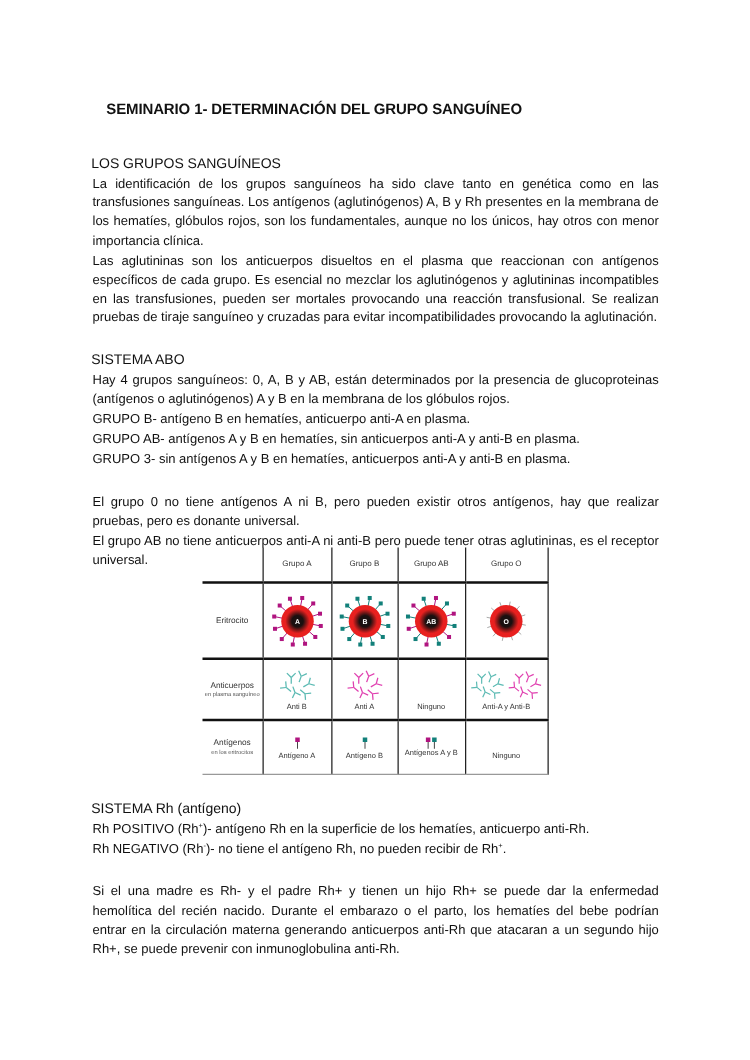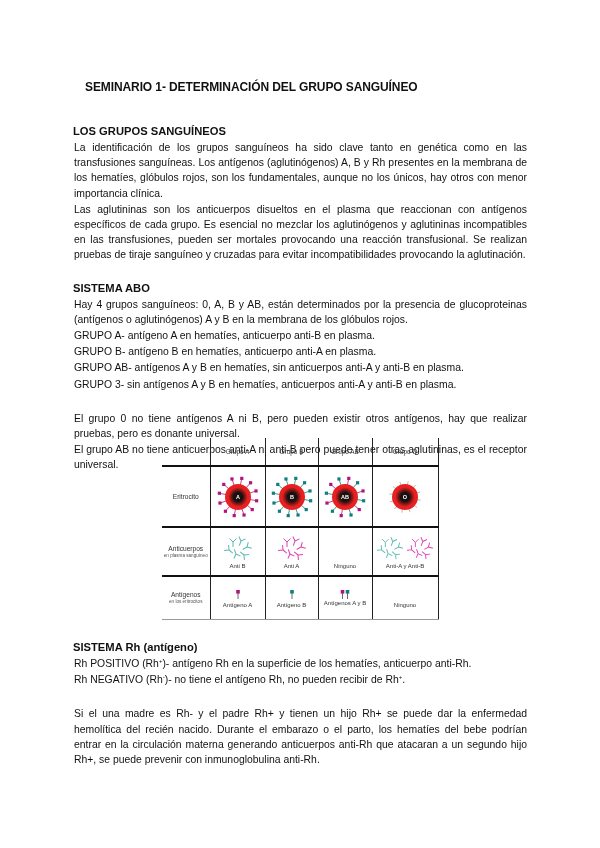--- a/index.html
+++ b/index.html
@@ -1,20 +1,20 @@
 <!DOCTYPE html>
 <html><head>
 <meta charset="utf-8">
 <style>
   html, body { margin: 0; padding: 0; background: #ffffff; }
   body { width: 600px; height: 848px; position: relative; overflow: hidden;
          font-family: "Liberation Sans", sans-serif; color: #111; }
   .page { position: absolute; left: 73px; top: 68px; width: 455px; }
   .title { font-weight: bold; font-size: 12px; letter-spacing: -0.1px; margin: 12px; line-height: 14px; }
-  h2 { font-weight: bold; font-size: 11.2px; margin: 0; line-height: 15px; }
+  h2 { font-weight: normal; font-size: 11.2px; margin: 0; line-height: 15px; }
   p { margin: 1px; font-size: 10.4px; line-height: 15.2px; }
   .just { text-align: justify; }
   .gap-s { height: 18px; }
   .gap-m { height: 17px; }
   sup { font-size: 6px; vertical-align: 4px; line-height: 0; }
 
   .table-wrap { position: absolute; left: 162px; top: 438px; width: 276px; height: 178px; }
   table { border-collapse: collapse; width: 100%; height: 100%; table-layout: fixed;
           font-family: "Liberation Sans", sans-serif; }
   td { border: 1px solid #222; text-align: center; vertical-align: middle; padding: 0;
@@ -35,21 +35,20 @@
 
 <div class="page">
   <p class="title">SEMINARIO 1- DETERMINACIÓN DEL GRUPO SANGUÍNEO</p>
   <div class="gap-s"></div>
   <h2>LOS GRUPOS SANGUÍNEOS</h2>
   <p class="just">La identificación de los grupos sanguíneos ha sido clave tanto en genética como en las transfusiones sanguíneas. Los antígenos (aglutinógenos) A, B y Rh presentes en la membrana de los hematíes, glóbulos rojos, son los fundamentales, aunque no los únicos, hay otros con menor importancia clínica.</p>
   <p class="just">Las aglutininas son los anticuerpos disueltos en el plasma que reaccionan con antígenos específicos de cada grupo. Es esencial no mezclar los aglutinógenos y aglutininas incompatibles en las transfusiones, pueden ser mortales provocando una reacción transfusional. Se realizan pruebas de tiraje sanguíneo y cruzadas para evitar incompatibilidades provocando la aglutinación.</p>
   <div class="gap-m"></div>
   <h2>SISTEMA ABO</h2>
   <p class="just">Hay 4 grupos sanguíneos: 0, A, B y AB, están determinados por la presencia de glucoproteinas (antígenos o aglutinógenos) A y B en la membrana de los glóbulos rojos.</p>
-  <p>GRUPO A- antígeno A en hematíes, anticuerpo anti-B en plasma.</p>
   <p>GRUPO B- antígeno B en hematíes, anticuerpo anti-A en plasma.</p>
   <p>GRUPO AB- antígenos A y B en hematíes, sin anticuerpos anti-A y anti-B en plasma.</p>
   <p>GRUPO 3- sin antígenos A y B en hematíes, anticuerpos anti-A y anti-B en plasma.</p>
   <div class="gap-m"></div>
   <p class="just">El grupo 0 no tiene antígenos A ni B, pero pueden existir otros antígenos, hay que realizar pruebas, pero es donante universal.</p>
   <p class="just">El grupo AB no tiene anticuerpos anti-A ni anti-B pero puede tener otras aglutininas, es el receptor universal.</p>
 </div>
 
 <div class="table-wrap">
   <table>

